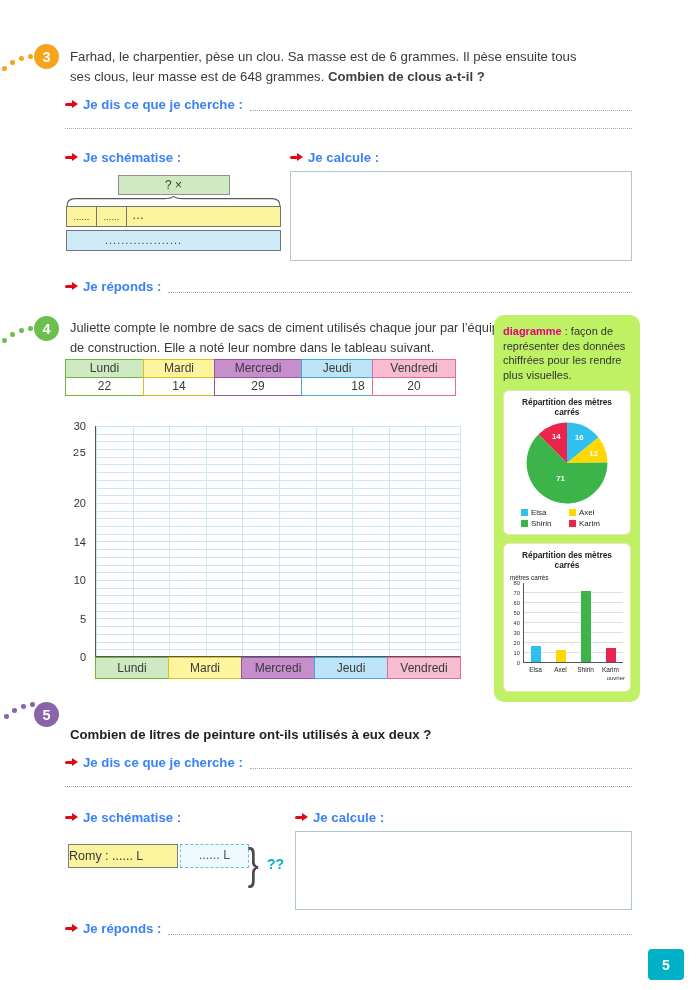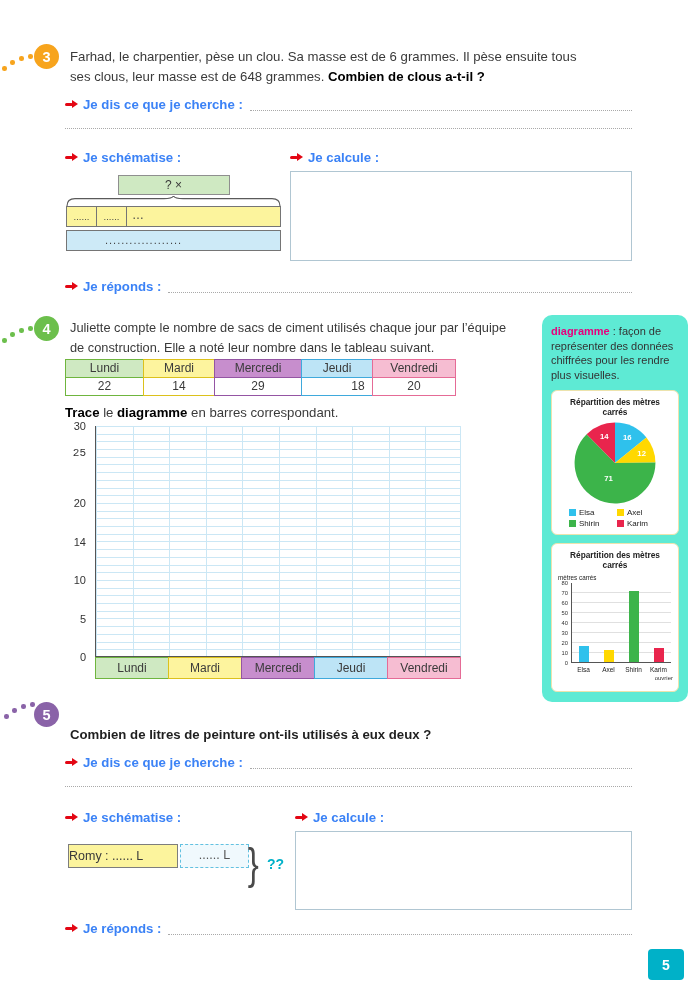--- a/index.html
+++ b/index.html
@@ -14,21 +14,21 @@
   .b-o { background:#f7a41d; border:3px dotted #f7a41d; }
   .b-g { background:#6cbf4c; border:3px dotted #6cbf4c; }
   .b-p { background:#8a63a8; border:3px dotted #8a63a8; }
   .dots { position:absolute; width:32px; height:18px; }
   .dots i { position:absolute; width:4.5px; height:4.5px; border-radius:50%; }
   .dots i:nth-child(1){left:0; top:12px;} .dots i:nth-child(2){left:8px; top:6px;}
   .dots i:nth-child(3){left:17px; top:2px;} .dots i:nth-child(4){left:26px; top:0;}
   .dots.o i{background:#f7a41d;} .dots.g i{background:#6cbf4c;} .dots.p i{background:#8a63a8;}
 
   .para { position:absolute; font-size:13.2px; line-height:19.5px; }
-  .para strong { color:#000000; }
+  .para strong { color:#404040; }
   .q { font-weight:bold; color:#1f1f1f; }
 
   
   .step { position:absolute; display:flex; align-items:center; }
   .arrow { display:inline-block; position:relative; width:14px; height:13px; flex:0 0 14px; margin-right:4px; }
   .arrow::before { content:""; position:absolute; left:0; top:5.2px; width:8px; height:2.8px;
                    background:#e30613; border-radius:2px; }
   .arrow::after  { content:""; position:absolute; left:7px; top:1.5px; width:0; height:0;
                    border-left:6.5px solid #e30613; border-top:4.7px solid transparent;
                    border-bottom:4.7px solid transparent; }
@@ -66,21 +66,21 @@
           border-left:1.2px solid #555; border-bottom:1.2px solid #555; border-right:1px solid #cbe7f5;
           background-image:
             repeating-linear-gradient(to bottom, #cbe7f5 0 1px, transparent 1px 7.7px),
             repeating-linear-gradient(to right,  #cbe7f5 0 1px, transparent 1px 36.6px); }
   .daysrow { position:absolute; left:30px; top:231px; width:366px; height:22px; display:flex; }
   .daybox { flex:1; border:1px solid #888; margin-left:-1px; text-align:center;
             font-size:12px; line-height:20px; }
   .daybox:first-child { margin-left:0; }
 
   
-  .sidebar { position:absolute; background:#5eead4; border-radius:10px; padding:9px 9px 10px;margin-left:48px; }
+  .sidebar { position:absolute; background:#bef264; border-radius:10px; padding:9px 9px 10px; }
   .sdef { font-size:11px; line-height:14.5px; color:#333; }
   .pink { color:#e6007e; font-weight:bold; }
   .card { background:#fff; border-radius:6px; border:1px solid #ece3ad; margin-top:8px; padding:6px 5px 6px; }
   .ctitle { font-size:8.3px; font-weight:bold; text-align:center; color:#222; }
   #pie { width:86px; height:86px; display:block; margin:3px auto 2px; }
   .legend { display:grid; grid-template-columns:1fr 1fr; gap:2px 4px; padding:0 12px; }
   .litem { display:flex; align-items:center; font-size:8px; gap:3px; color:#222; }
   .sw { width:7px; height:7px; flex:0 0 7px; }
   .ylab { font-size:6.3px; margin:4px 0 2px 1px; color:#222; }
   .miniwrap { position:relative; height:102px; }
@@ -181,21 +181,20 @@
     </div>
     <div class="trow">
       <div class="tcell" style="width: 79px; border-color: rgb(111, 181, 62);">22</div>
       <div class="tcell" style="width: 72px; border-color: rgb(220, 193, 28);">14</div>
       <div class="tcell" style="width: 88px; border-color: rgb(148, 85, 163);">29</div>
       <div class="tcell" style="width: 72px; border-color: rgb(63, 169, 220); padding-left: 42px;">18</div>
       <div class="tcell" style="width: 84px; border-color: rgb(229, 107, 150);">20</div>
     </div>
   </div>
 
-  <p class="para" style="left:65px;top:403px;width:420px"><strong>Trace</strong><span> le </span><strong class="pink">diagramme</strong><span> en barres correspondant.</span></p>
 
   <div class="chart4" style="left:65px;top:426px">
     <div class="ylabels" id="grid-yticks">
         <span style="top: 225px;">0</span>
         <span style="top: 186.5px;">5</span>
         <span style="top: 148px;">10</span>
         <span style="top: 109.5px;">14</span>
         <span style="top: 71px;">20</span>
         <span style="top: 21px; font-family: Liberation Mono, monospace;">25</span>
         <span style="top: -6px;">30</span>

